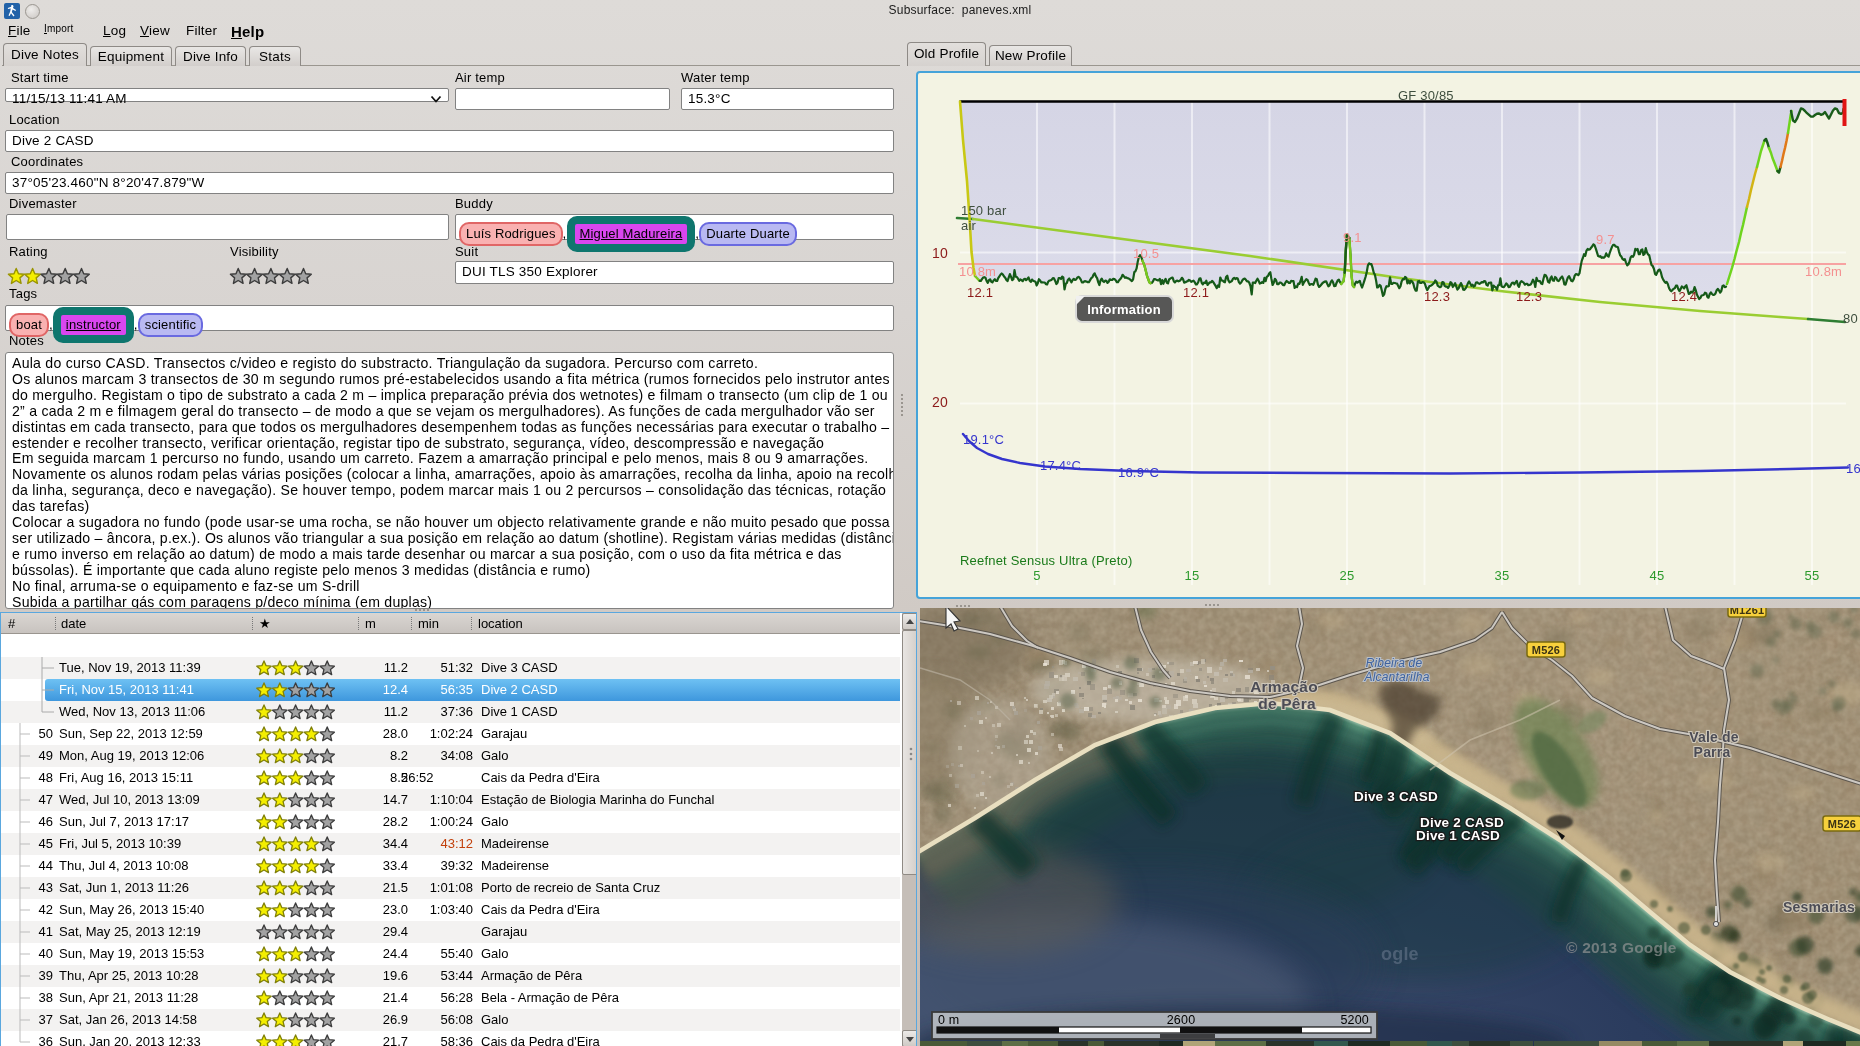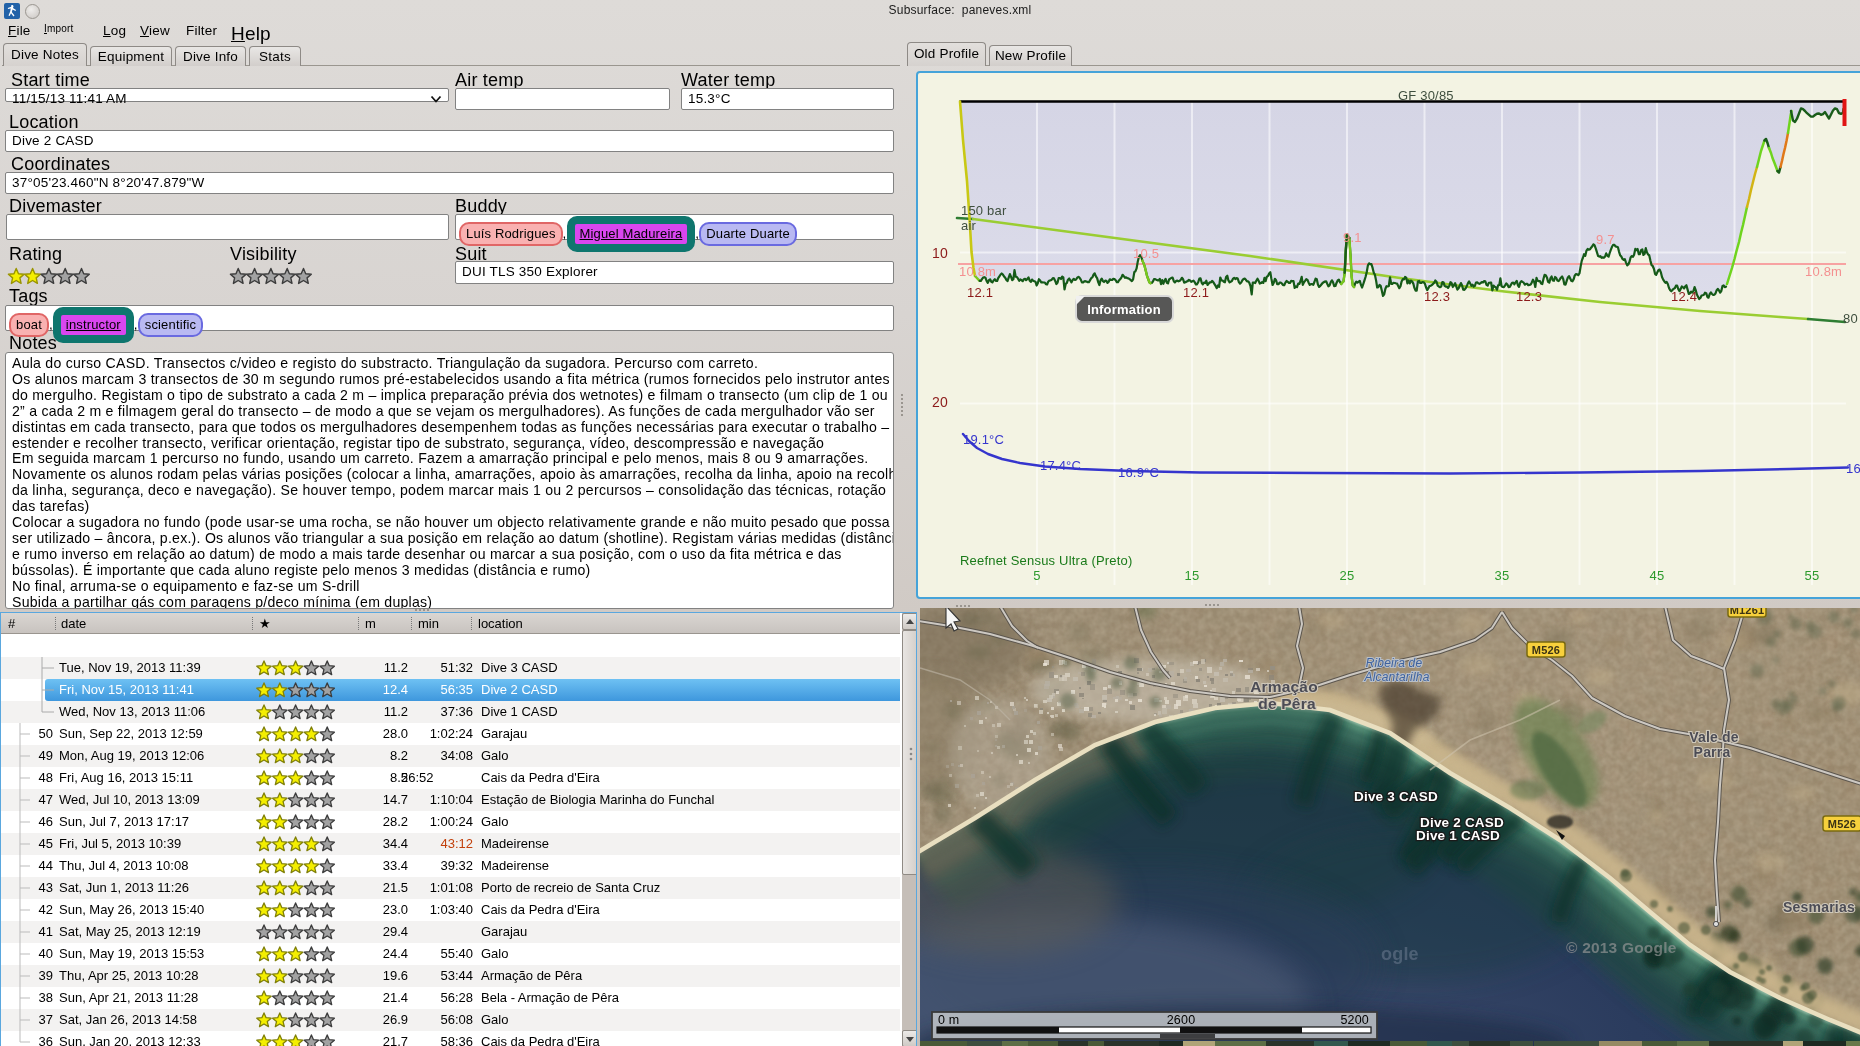--- a/index.html
+++ b/index.html
@@ -1,20 +1,20 @@
 <!DOCTYPE html>
 <html><head><meta charset="utf-8"><style>
 *{margin:0;padding:0;box-sizing:border-box;}
 html,body{width:1860px;height:1046px;overflow:hidden;}
 body{font-family:"Liberation Sans",sans-serif;font-size:13.5px;letter-spacing:0.2px;color:#000;
  background:linear-gradient(#dedbd8 0%,#d8d4d1 30%,#cdc6c0 70%,#c7bfb9 100%);position:relative;}
 .abs{position:absolute;}
 .inp{position:absolute;background:#fff;border:1px solid #828282;border-radius:2px;
  font-family:"Liberation Sans",sans-serif;font-size:13.5px;letter-spacing:0.2px;padding:2px 0 0 6px;color:#000;}
-.lbl{position:absolute;font-size:18px;color:#000;white-space:nowrap;}
+.lbl{position:absolute;font-size:13px;color:#000;white-space:nowrap;}
 .tab{position:absolute;border:1px solid #8e8a86;border-bottom:none;border-radius:4px 4px 0 0;
  text-align:center;font-size:13.5px;background:linear-gradient(#e9e7e5,#d2cecb);}
 .tabact{background:linear-gradient(#e2dfdc,#d6d2cf);border-color:#8e8a86;}
 .pill{display:inline-block;border-radius:10px;padding:2px 5px 3px 5px;font-size:13px;letter-spacing:0.15px;}
 .p-pink{background:#f9b1b1;border:2px solid #e06666;}
 .p-green{background:#d946ef;border:8px solid #0f766e;text-decoration:underline;}
 .p-viol{background:#b9b9f2;border:2px solid #6a6ae0;}
 .row-w{background:#fff;}
 .row-g{background:#f3f2f1;}
 .cell{position:absolute;top:0;font-size:13px;letter-spacing:0;white-space:nowrap;}
@@ -25,21 +25,21 @@
       <path d="M8 2c1 0 1.6.7 1.5 1.5L9 5l3 2-.5 1L8.6 6.4 7.8 9l2.7 3.6-1 .8L7 10.2 5.6 13l-1.1-.4 1.6-3.8L6.8 5.4 4 6l-.2-1 3.4-1.3C7.1 2.7 7.3 2 8 2z" fill="#fff"></path>
     </svg>
 </div>
 <div class="abs" style="left:25px;top:4px;width:15px;height:15px;border-radius:50%;background:radial-gradient(circle at 40% 35%,#efedeb,#c9c5c1);border:1px solid #9a9690;"></div>
 <div class="abs" style="left:60px;top:3px;width:1800px;text-align:center;font-size:12px;color:#1a1a1a;">Subsurface:&nbsp; paneves.xml</div>
 <div class="abs" style="left:8px;top:23px;font-size:13.5px;"><u>F</u>ile</div>
 <div class="abs" style="left:44px;top:23px;font-size:10px;"><u>I</u>mport</div>
 <div class="abs" style="left:103px;top:23px;font-size:13.5px;"><u>L</u>og</div>
 <div class="abs" style="left:140px;top:23px;font-size:13.5px;"><u>V</u>iew</div>
 <div class="abs" style="left:186px;top:23px;font-size:13.5px;">Filter</div>
-<div class="abs" style="left:231px;top:23px;font-size:19px;"><u>H</u>elp</div>
+<div class="abs" style="left:231px;top:23px;font-size:15px;font-weight:bold;"><u>H</u>elp</div>
 
 <div class="abs" style="left:2px;top:65px;width:898px;border-top:1px solid #9a968f;"></div>
 <div class="tab" style="left:90px;top:46px;width:82px;height:20px;line-height:19px;">Equipment</div>
 <div class="tab" style="left:175px;top:46px;width:71px;height:20px;line-height:19px;">Dive Info</div>
 <div class="tab" style="left:249px;top:46px;width:52px;height:20px;line-height:19px;">Stats</div>
 <div class="tab tabact" style="left:3px;top:43px;width:84px;height:23px;line-height:21px;">Dive Notes</div>
 <div class="lbl" style="left:11px;top:70px;">Start time</div>
 <div class="lbl" style="left:455px;top:70px;">Air temp</div>
 <div class="lbl" style="left:681px;top:70px;">Water temp</div>
 <div class="lbl" style="left:9px;top:112px;">Location</div>

